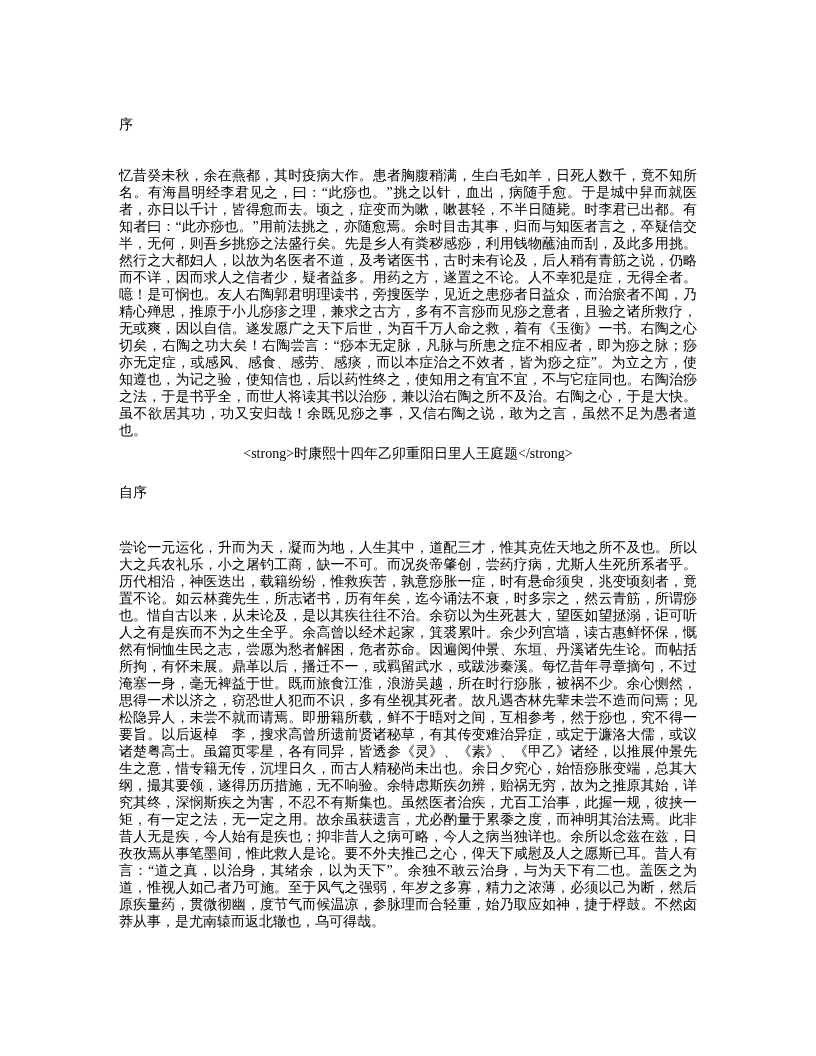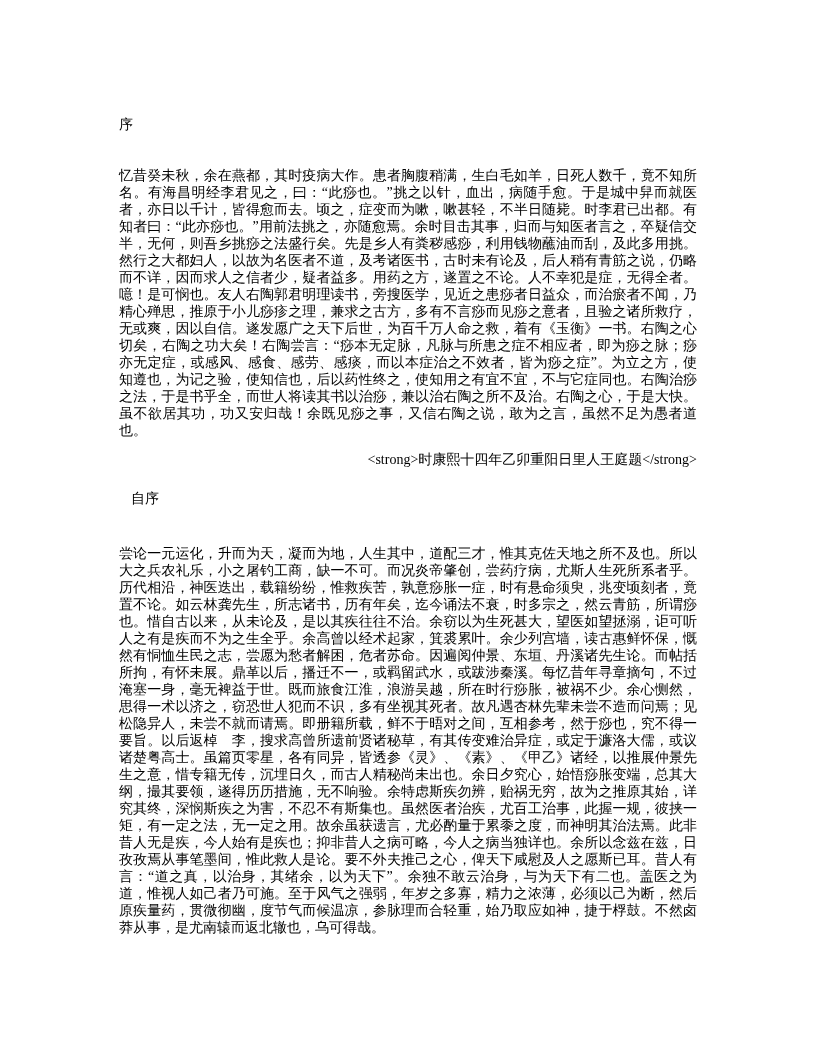--- a/index.html
+++ b/index.html
@@ -23,32 +23,32 @@
     font-size: 14px;
     line-height: 17px;
   }
   .section-heading {
     font-size: 14px;
     font-weight: 400;
     margin: 0 0 34px 0;
     padding: 0;
   }
   .section-heading.second {
-    margin: 0 0 38px 12px;
+    margin: 0 0 38px 0;
   }
   .body-paragraph {
     margin: 0;
     text-align: justify;
     text-justify: inter-ideograph;
     word-break: break-all;
     font-family: Liberation Serif, serif;
   }
   .signature-line {
-    margin: 12px 0 22px 0;
-    text-align: right;
+    margin: 6px 0 22px 0;
+    text-align: center;
   }
 </style>
 </head>
 <body>
 
 <div class="page">
 
   <h2 class="section-heading">序</h2>
 
   <p class="body-paragraph">忆昔癸未秋，余在燕都，其时疫病大作。患者胸腹稍满，生白毛如羊，日死人数千，竟不知所名。有海昌明经李君见之，曰：“此痧也。”挑之以针，血出，病随手愈。于是城中舁而就医者，亦日以千计，皆得愈而去。顷之，症变而为嗽，嗽甚轻，不半日随毙。时李君已出都。有知者曰：“此亦痧也。”用前法挑之，亦随愈焉。余时目击其事，归而与知医者言之，卒疑信交半，无何，则吾乡挑痧之法盛行矣。先是乡人有粪秽感痧，利用钱物蘸油而刮，及此多用挑。然行之大都妇人，以故为名医者不道，及考诸医书，古时未有论及，后人稍有青筋之说，仍略而不详，因而求人之信者少，疑者益多。用药之方，遂置之不论。人不幸犯是症，无得全者。噫！是可悯也。友人右陶郭君明理读书，旁搜医学，见近之患痧者日益众，而治瘀者不闻，乃精心殚思，推原于小儿痧疹之理，兼求之古方，多有不言痧而见痧之意者，且验之诸所救疗，无或爽，因以自信。遂发愿广之天下后世，为百千万人命之救，着有《玉衡》一书。右陶之心切矣，右陶之功大矣！右陶尝言：“痧本无定脉，凡脉与所患之症不相应者，即为痧之脉；痧亦无定症，或感风、感食、感劳、感痰，而以本症治之不效者，皆为痧之症”。为立之方，使知遵也，为记之验，使知信也，后以药性终之，使知用之有宜不宜，不与它症同也。右陶治痧之法，于是书乎全，而世人将读其书以治痧，兼以治右陶之所不及治。右陶之心，于是大快。虽不欲居其功，功又安归哉！余既见痧之事，又信右陶之说，敢为之言，虽然不足为愚者道也。</p>

